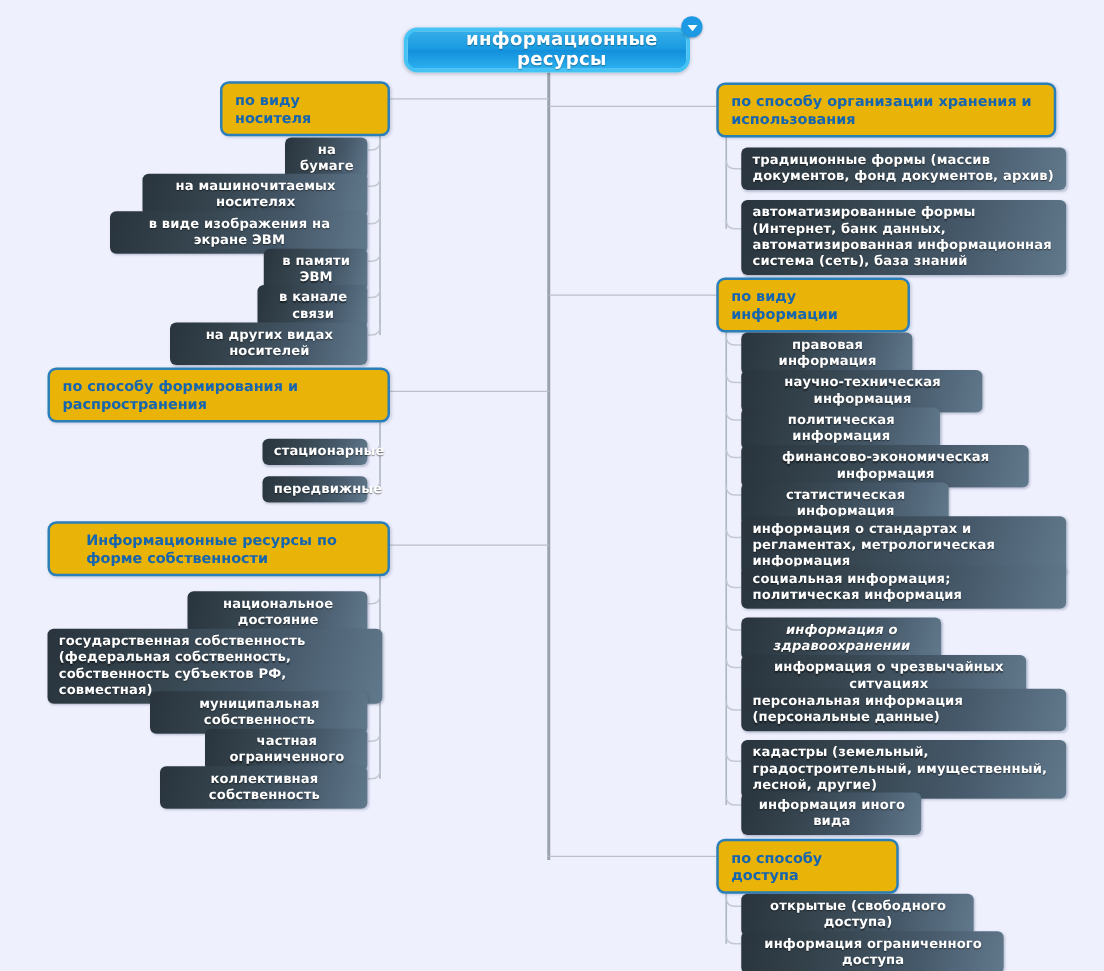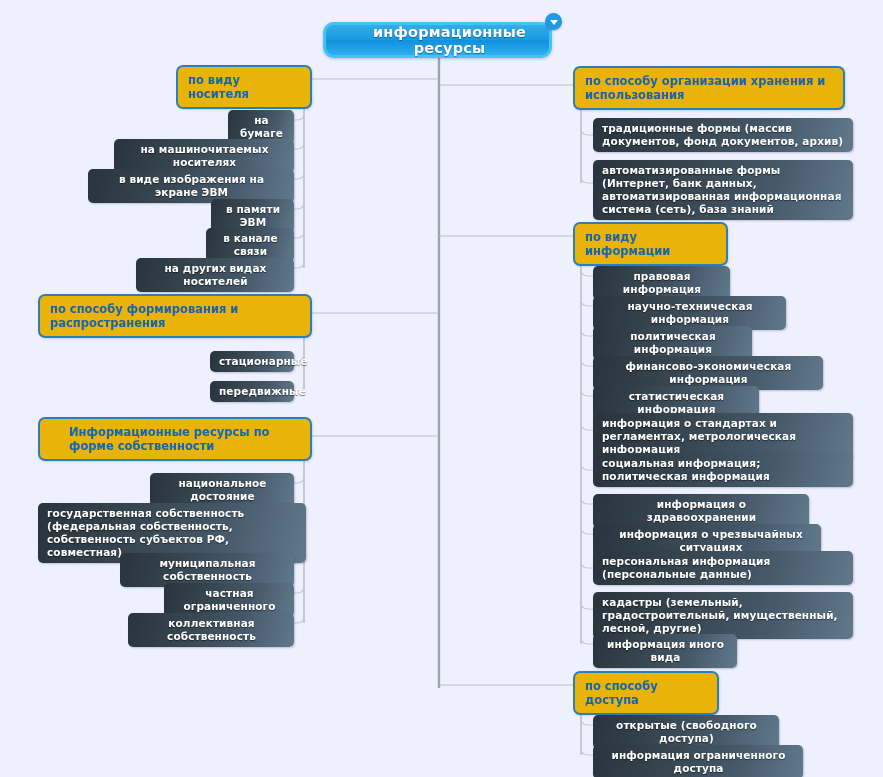--- a/index.html
+++ b/index.html
@@ -182,21 +182,21 @@
       <div class="node leaf" style="left: 593px; top: 118px; width: 260px; min-height: 33px;"><span>традиционные формы (массив документов, фонд документов, архив)</span></div>
       <div class="node leaf" style="left: 593px; top: 160px; width: 260px; min-height: 46px;"><span>автоматизированные формы (Интернет, банк данных, автоматизированная информационная система (сеть), база знаний</span></div>
       <div class="node cat" style="left: 573px; top: 222px; width: 155px; min-height: 27px;"><span>по виду информации</span></div>
       <div class="node leaf one-line" style="left: 593px; top: 266px; width: 137px; min-height: 20px;"><span>правовая информация</span></div>
       <div class="node leaf one-line" style="left: 593px; top: 296px; width: 193px; min-height: 20px;"><span>научно-техническая информация</span></div>
       <div class="node leaf one-line" style="left: 593px; top: 326px; width: 159px; min-height: 20px;"><span>политическая информация</span></div>
       <div class="node leaf one-line" style="left: 593px; top: 356px; width: 230px; min-height: 20px;"><span>финансово-экономическая информация</span></div>
       <div class="node leaf one-line" style="left: 593px; top: 386px; width: 166px; min-height: 20px;"><span>статистическая информация</span></div>
       <div class="node leaf" style="left: 593px; top: 413px; width: 260px; min-height: 33px;"><span>информация о стандартах и регламентах, метрологическая информация</span></div>
       <div class="node leaf" style="left: 593px; top: 453px; width: 260px; min-height: 33px;"><span>социальная информация; политическая информация</span></div>
-      <div class="node leaf one-line" style="left: 593px; top: 494px; width: 216px; min-height: 20px;"><span>информация о здравоохранении</span></div>
+      <div class="node leaf one-line" style="left: 593px; top: 494px; width: 160px; min-height: 20px; font-style: italic;"><span>информация о здравоохранении</span></div>
       <div class="node leaf one-line" style="left: 593px; top: 524px; width: 228px; min-height: 20px; padding-left: 16px;"><span>информация о чрезвычайных ситуациях</span></div>
       <div class="node leaf" style="left: 593px; top: 551px; width: 260px; min-height: 33px;"><span>персональная информация (персональные данные)</span></div>
       <div class="node leaf" style="left: 593px; top: 592px; width: 260px; min-height: 33px;"><span>кадастры (земельный, градостроительный, имущественный, лесной, другие)</span></div>
       <div class="node leaf one-line" style="left: 593px; top: 634px; width: 144px; min-height: 20px;"><span>информация иного вида</span></div>
       <div class="node cat" style="left: 573px; top: 671px; width: 146px; min-height: 27px;"><span>по способу доступа</span></div>
       <div class="node leaf one-line" style="left: 593px; top: 715px; width: 186px; min-height: 20px;"><span>открытые (свободного доступа)</span></div>
       <div class="node leaf one-line" style="left: 593px; top: 745px; width: 210px; min-height: 20px;"><span>информация ограниченного доступа</span></div>
     </div>
 </div>
 

